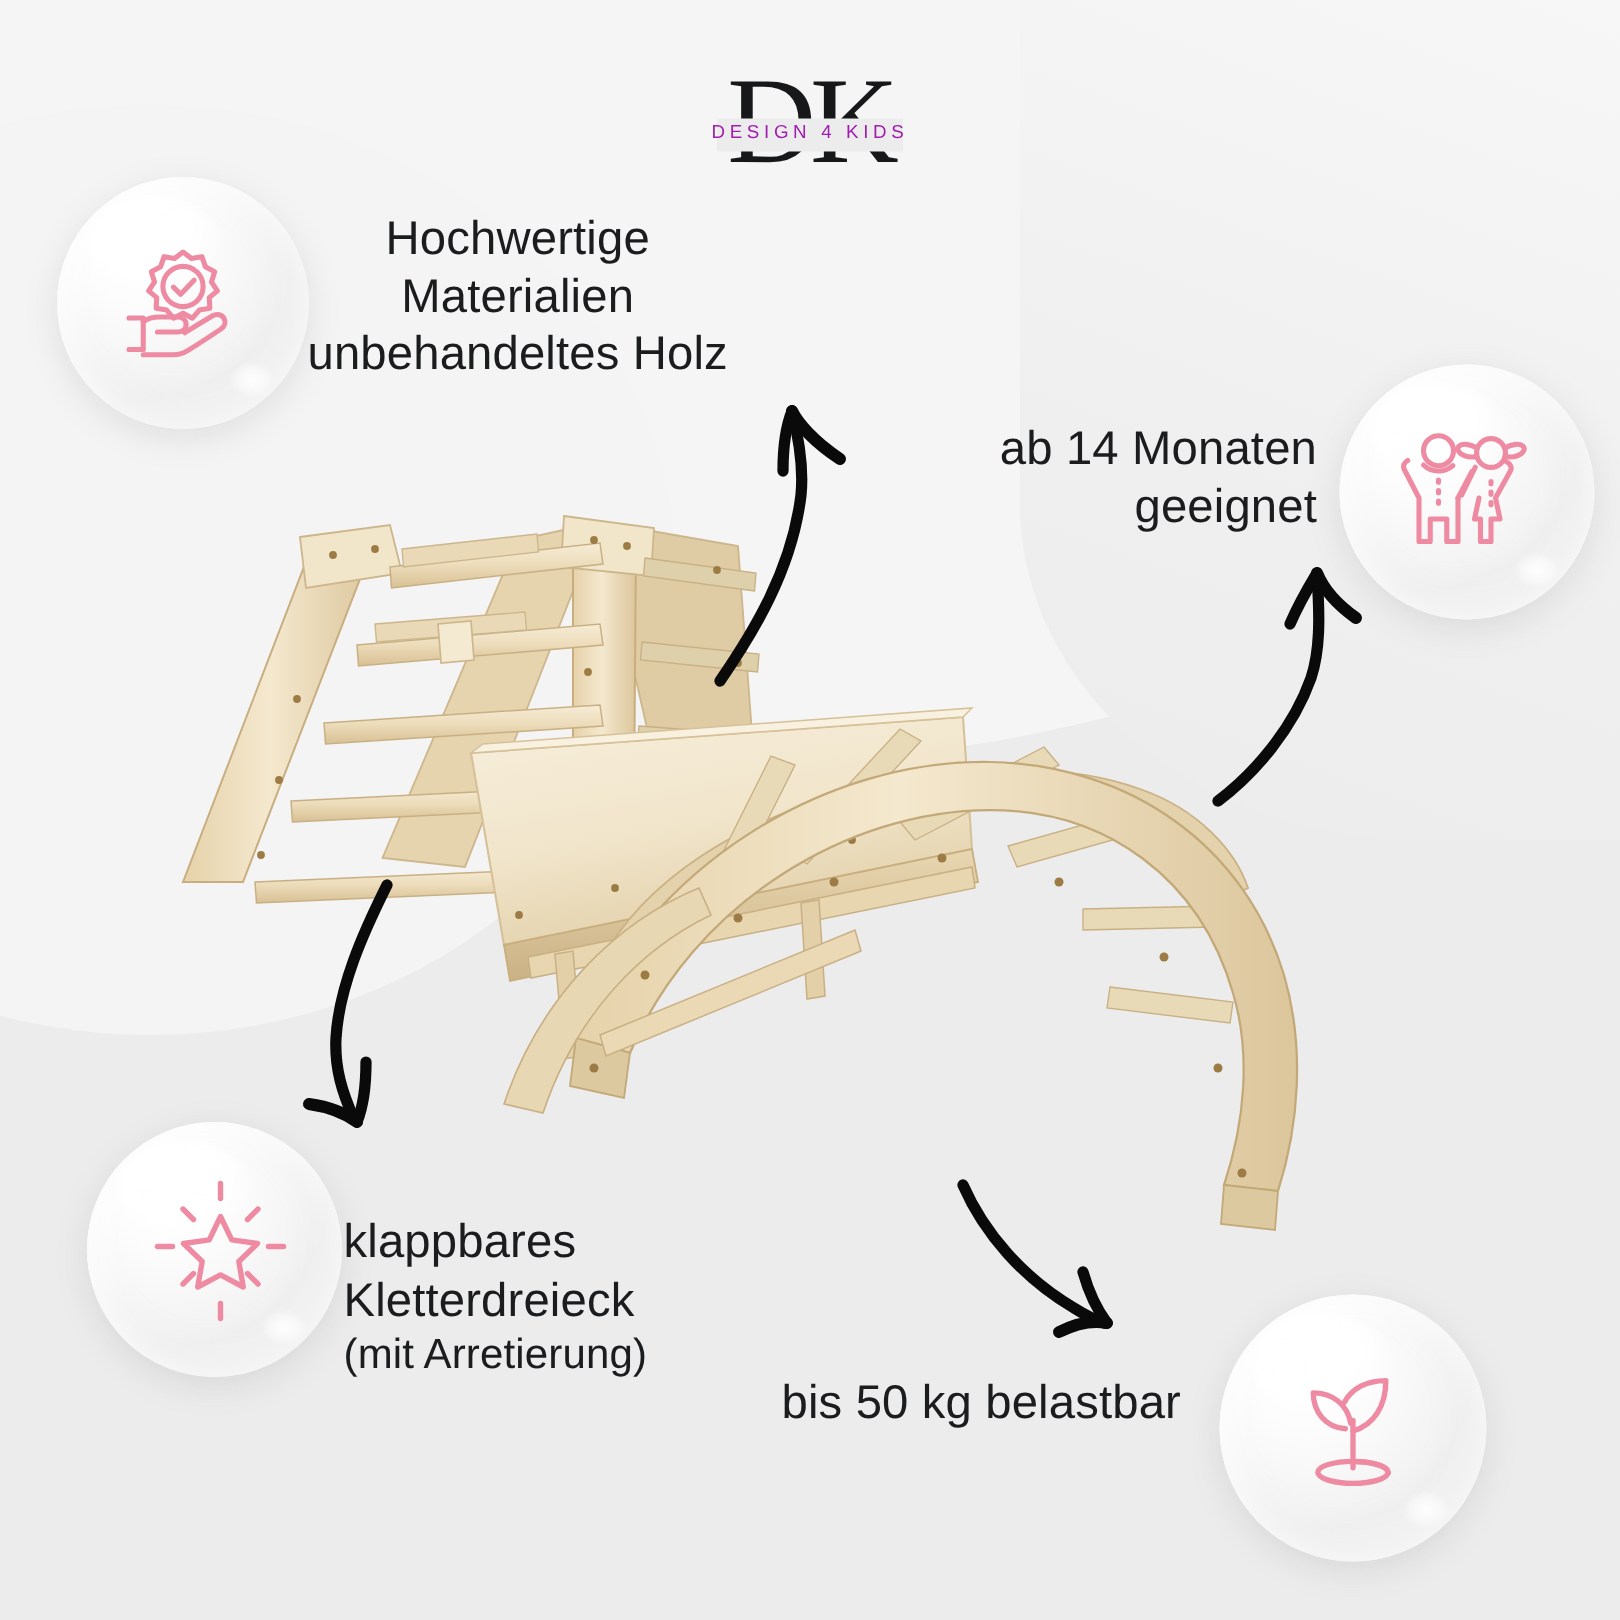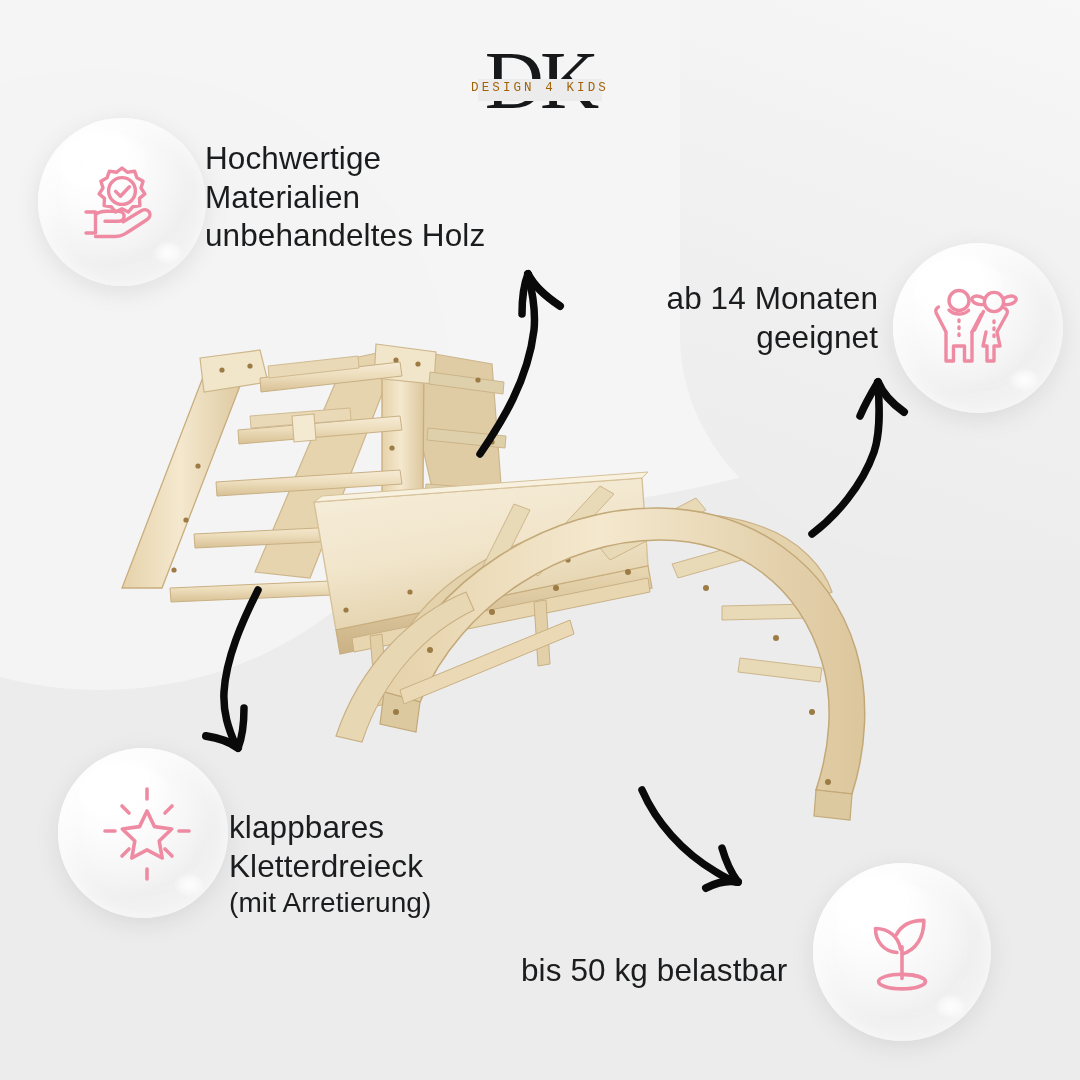--- a/index.html
+++ b/index.html
@@ -117,24 +117,24 @@
     letter-spacing: -4px;
     color: #17181a;
     text-align: center;
     font-weight: 400;
   }
   .logo-sub {
     position: absolute;
     left: 50%;
     top: 37px;
     transform: translateX(-50%);
-    font-family: Liberation Mono, monospace;
+    font-family: Liberation Sans, sans-serif;
     font-size: 12.5px;
     letter-spacing: 3.1px;
-    color: #a16207;
+    color: #a21caf;
     background: transparent;
     white-space: nowrap;
     font-weight: 400;
   }
   .logo-sub-bg {
     position: absolute;
     left: 50%;
     top: 35px;
     transform: translateX(-50%);
     width: 124px;
@@ -145,25 +145,25 @@
   
   .feat {
     position: absolute;
     color: #1b1c1e;
     font-family: "Liberation Sans", sans-serif;
     font-weight: 400;
     line-height: 1.23;
     letter-spacing: 0.1px;
     white-space: pre-line;
   }
-  .feat-1 { left: 205px; top: 139px; font-size: 31.5px; }
+  .feat-1 { left: 205px; top: 139px; font-size: 31.5px; text-align: center; }
   .feat-2 { left: 616px; top: 279px; font-size: 31.5px; text-align: right; width: 262px; }
   .feat-3 { left: 229px; top: 784px; font-size: 31.5px; margin-top: 24px; }
   .feat-3-sub { font-size: 28px; display: block; line-height: 1.3; }
-  .feat-4 { left: 521px; top: 915px; font-size: 31.5px; margin-top: 36px; }
+  .feat-4 { left: 521px; top: 915px; font-size: 31.5px; }
 
   
   .arrow { position: absolute; pointer-events: none; }
   .arw-1 { left: 466px; top: 252px; }
   .arw-2 { left: 798px; top: 368px; }
   .arw-3 { left: 192px; top: 578px; }
   .arw-4 { left: 616px; top: 786px; }
 
   
   .product { position: absolute; left: 100px; top: 320px; }

